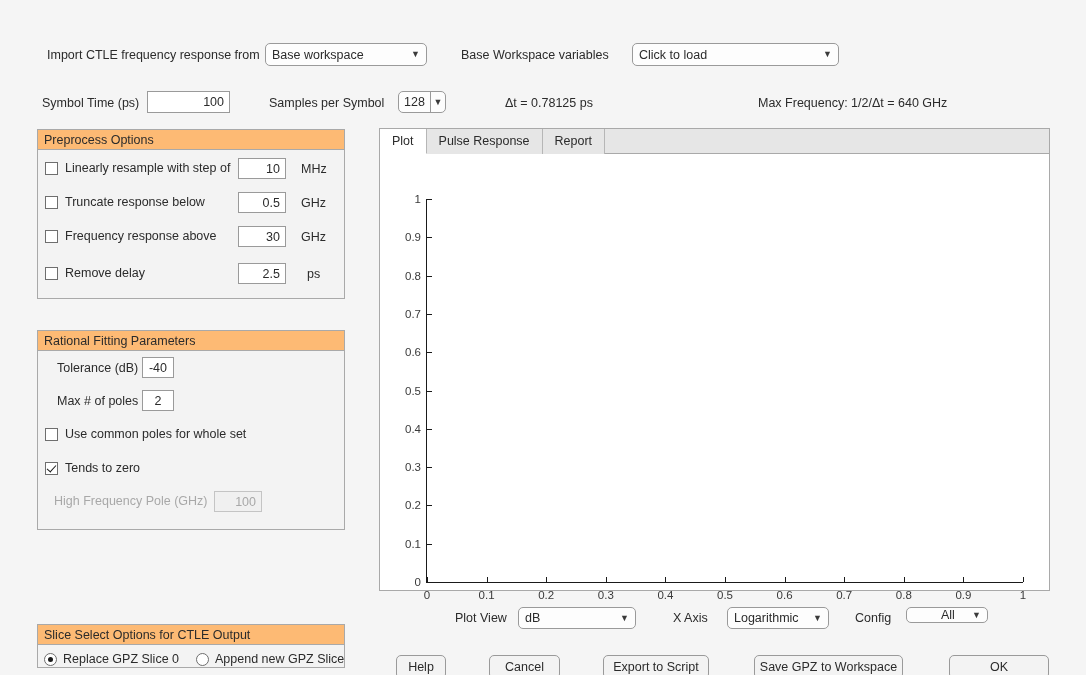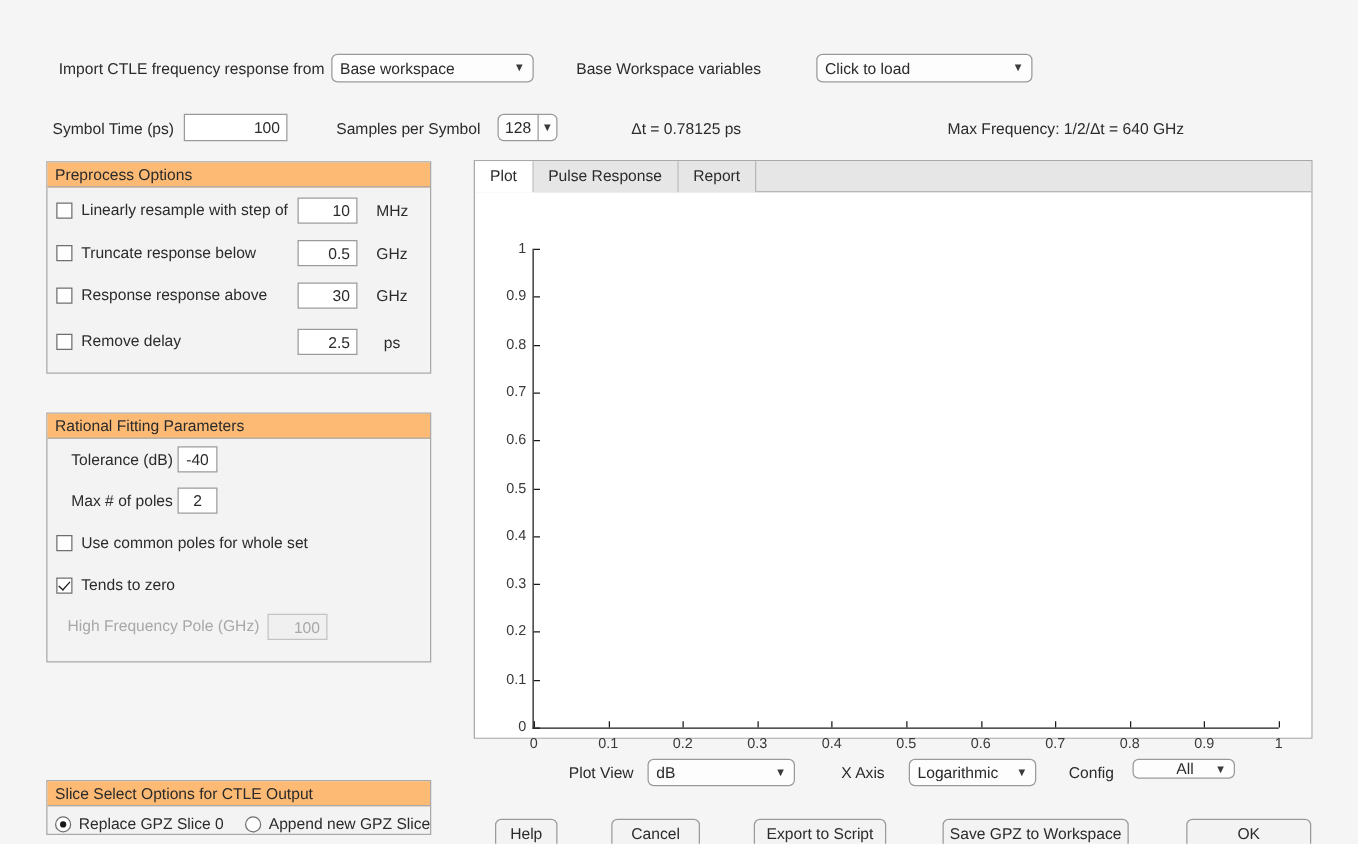--- a/index.html
+++ b/index.html
@@ -231,21 +231,21 @@
 
   <div class="abs lbl" style="left:47px; top:28px;">Import CTLE frequency response from</div>
 
   <div class="combo" style="left:265px; top:23px; width:162px; height:23px;">
     <span class="ctext">Base workspace</span>
     <span class="carrow">▼</span>
   </div>
 
   <div class="abs lbl" style="left:461px; top:28px;">Base Workspace variables</div>
 
-  <div class="combo" style="left:653px; top:23px; width:173px; height:23px;">
+  <div class="combo" style="left:632px; top:23px; width:207px; height:23px;">
     <span class="ctext">Click to load</span>
     <span class="carrow">▼</span>
   </div>
 
   <div class="abs lbl" style="left:42px; top:76px;">Symbol Time (ps)</div>
 
   <div class="field" style="left:147px; top:71px; width:83px; height:22px;">100</div>
 
   <div class="abs lbl" style="left:269px; top:76px;">Samples per Symbol</div>
 
@@ -271,21 +271,21 @@
 
   <div class="cbrow" style="left:45px; top:175px;">
     <span class="cbox"></span>
     <span class="cblabel">Truncate response below</span>
   </div>
   <div class="field" style="left:238px; top:172px; width:48px; height:21px;">0.5</div>
   <div class="abs lbl" style="left:301px; top:176px;">GHz</div>
 
   <div class="cbrow" style="left:45px; top:209px;">
     <span class="cbox"></span>
-    <span class="cblabel">Response response above</span>
+    <span class="cblabel">Frequency response above</span>
   </div>
   <div class="field" style="left:238px; top:206px; width:48px; height:21px;">30</div>
   <div class="abs lbl" style="left:301px; top:210px;">GHz</div>
 
   <div class="cbrow" style="left:45px; top:246px;">
     <span class="cbox"></span>
     <span class="cblabel">Remove delay</span>
   </div>
   <div class="field" style="left:238px; top:243px; width:48px; height:21px;">2.5</div>
   <div class="abs lbl" style="left:307px; top:247px;">ps</div>

